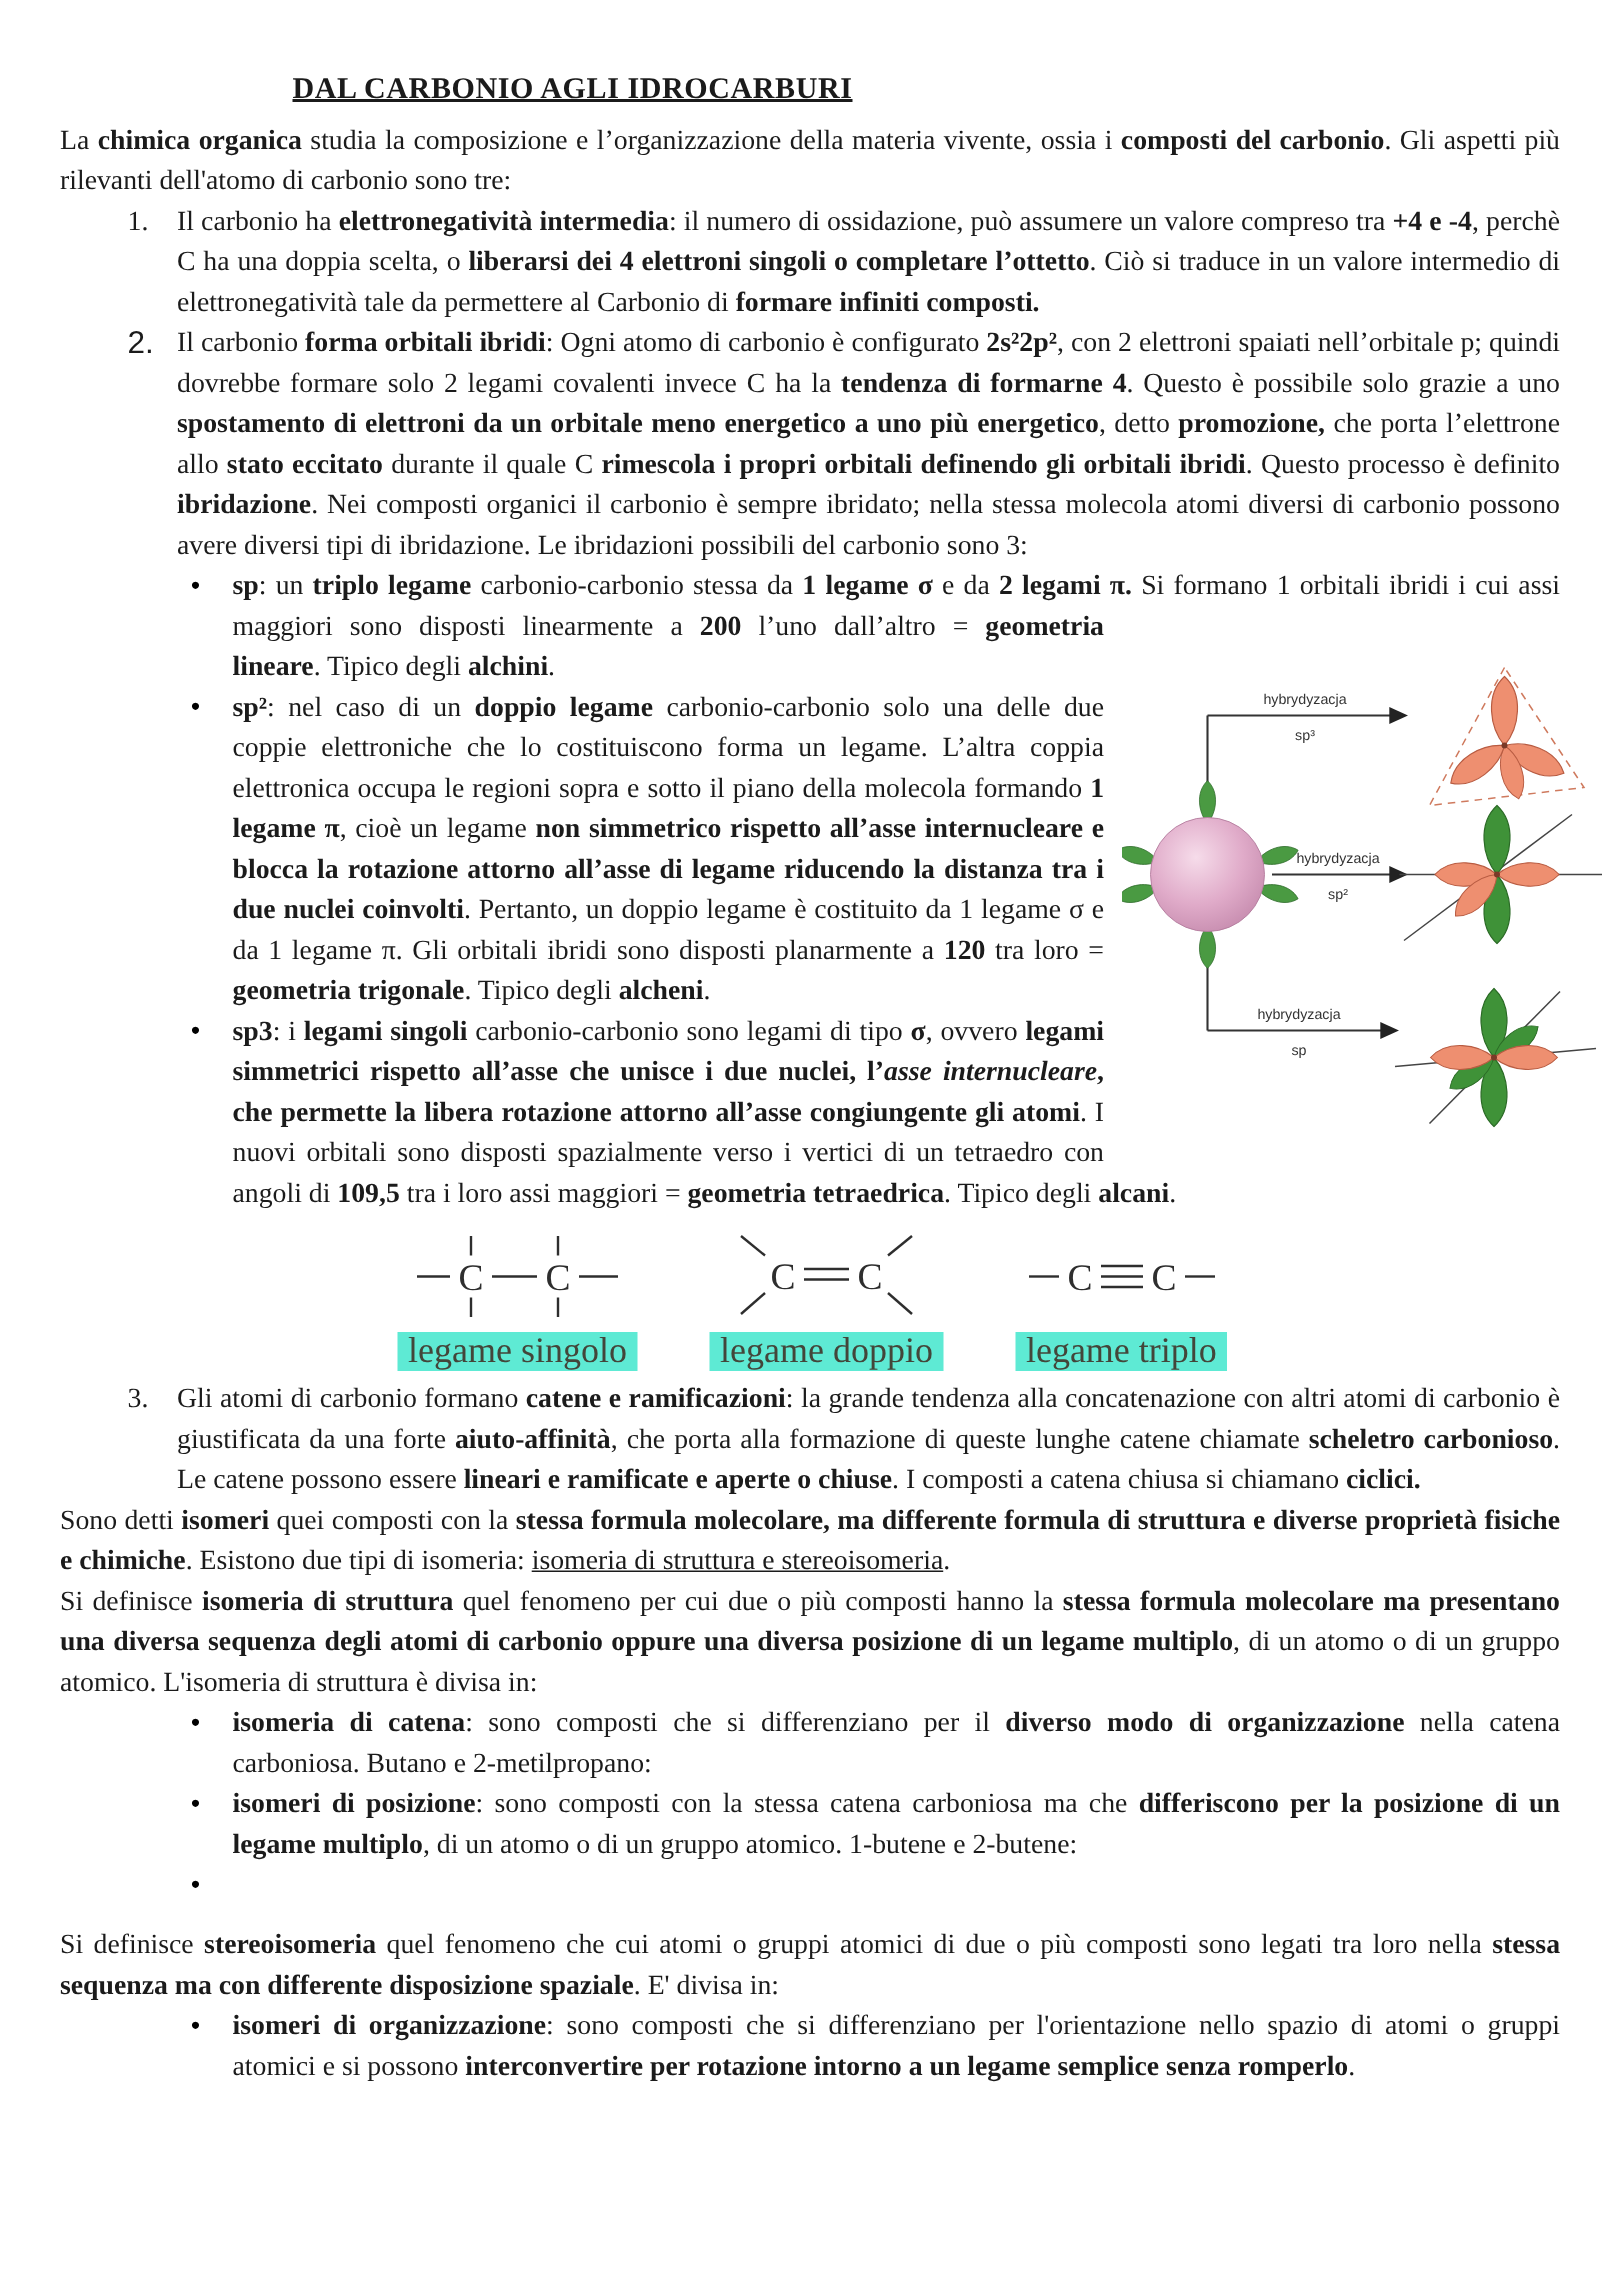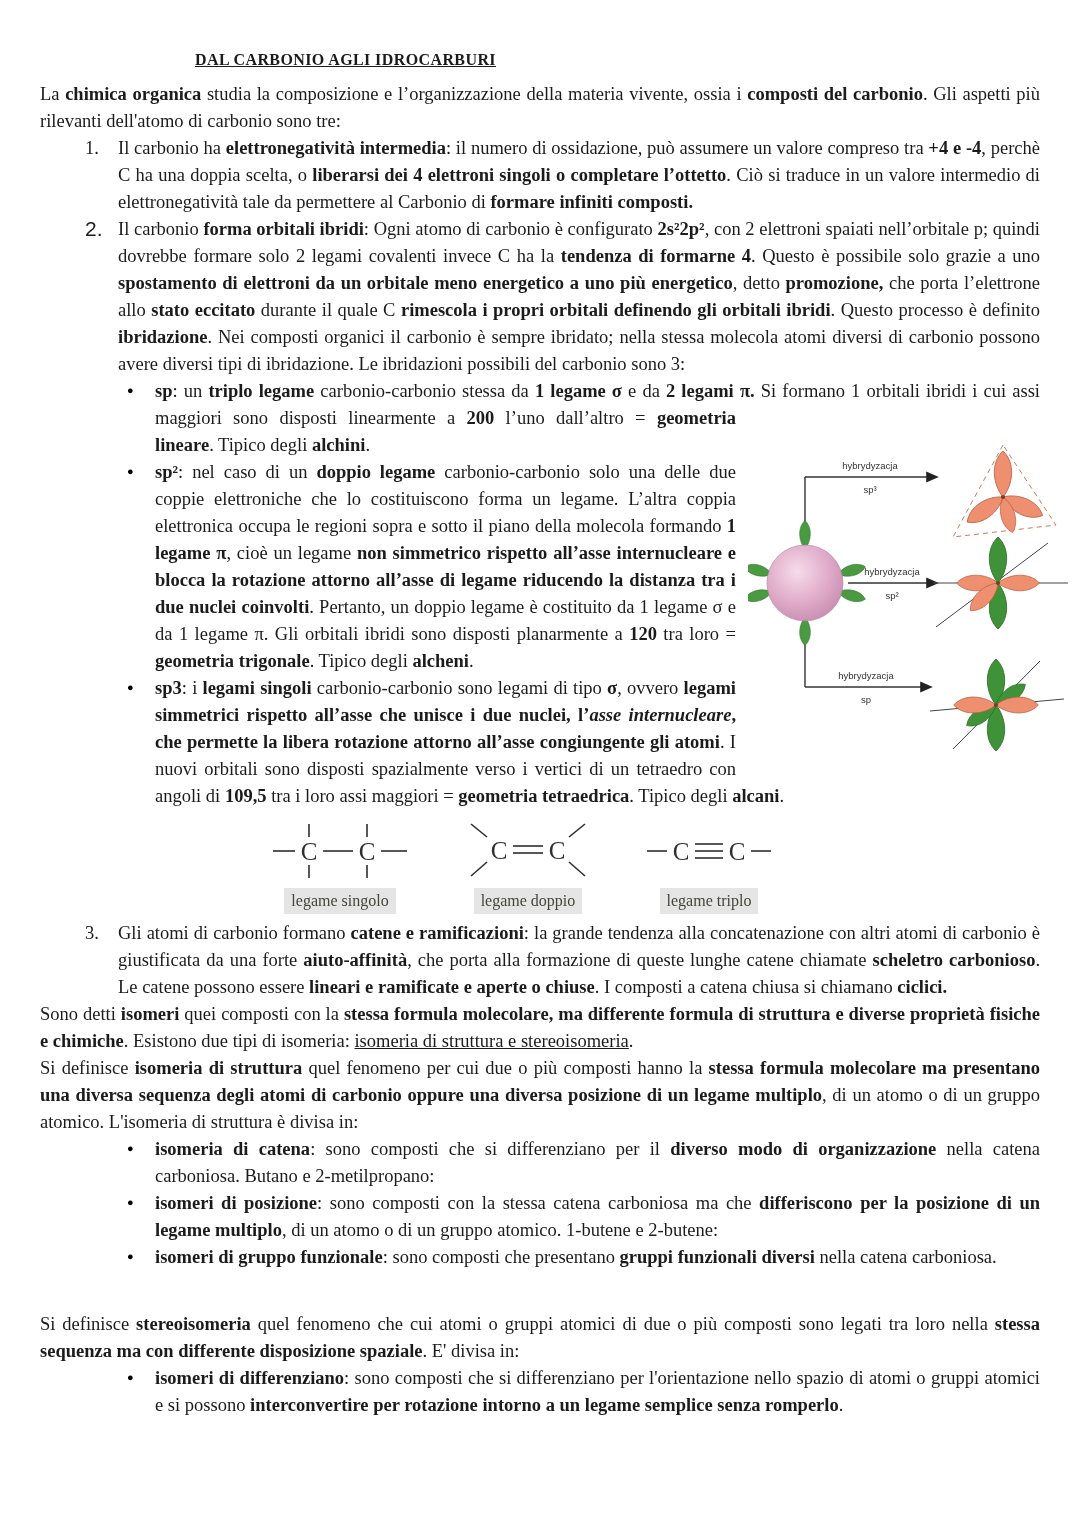--- a/index.html
+++ b/index.html
@@ -1,31 +1,31 @@
 <!DOCTYPE html>
 <html><head>
 <meta charset="utf-8">
 <style>
   html,body{margin:0;padding:0;background:#ffffff;}
   body{width:1080px;height:1526px;overflow:hidden;
        font-family:"Liberation Serif",serif;font-size:18.5px;line-height:27px;color:#1b1b1b;}
   .page{padding:46px 40px 0 40px;}
-  .title{font-size:16px;font-weight:bold;text-decoration:underline;margin:0 0 8px 155px;letter-spacing:.4px;}
+  .title{font-size:20px;font-weight:bold;text-decoration:underline;margin:0 0 8px 155px;letter-spacing:.4px;}
   p.body{margin:0;text-align:justify;}
   .num-item{display:flex;margin-left:45px;}
   .num{flex:0 0 33px;}
   .num.sans{font-family:"Liberation Sans",sans-serif;font-size:21px;line-height:26px;}
   .num-body{flex:1;text-align:justify;margin:0;}
   .bullets{margin-left:115px;}
   .bullet-item{position:relative;text-align:justify;margin:0;}
   .bullet-marker{position:absolute;left:-28px;top:-1px;font-size:11px;color:#000;}
   .fig-float{float:right;width:332px;height:375px;margin-left:12px;margin-right:-40px;padding-top:10px;box-sizing:border-box;}
   .bonds-row{clear:right;display:flex;align-items:flex-end;gap:48px;margin:10px 0 6px 225px;}
   .bond{display:flex;flex-direction:column;align-items:center;gap:6px;}
-  .bond-label{font-size:16px;color:#43463a;background:#e5e5e5;padding:0 7px;line-height:26px;}
+  .bond-label{font-size:24px;color:#43463a;background:#5eead4;padding:0 7px;line-height:26px;}
   .gap-lg{height:40px;}
   svg text.atom{font-family:"Liberation Serif",serif;font-size:25px;fill:#2e2e2e;}
   svg text.figlbl{font-family:"Liberation Sans",sans-serif;font-size:9.5px;fill:#333;}
   .b{font-weight:bold;} .i{font-style:italic;} .u{text-decoration:underline;}
 </style>
 </head>
 <body>
 
 <div class="page">
 
@@ -198,27 +198,27 @@
   <p class="body"><span>Si definisce </span><span class="b">isomeria di struttura</span><span> quel fenomeno per cui due o più composti hanno la </span><span class="b">stessa formula molecolare ma presentano una diversa sequenza degli atomi di carbonio oppure una diversa posizione di un legame multiplo</span><span>, di un atomo o di un gruppo atomico. L'isomeria di struttura è divisa in:</span></p>
 
   <div class="bullets">
     <p class="bullet-item">
       <span class="bullet-marker">●</span><span><span class="b">isomeria di catena</span><span>: sono composti che si differenziano per il </span><span class="b">diverso modo di organizzazione</span><span> nella catena carboniosa. Butano e 2-metilpropano:</span></span>
     </p>
     <p class="bullet-item">
       <span class="bullet-marker">●</span><span><span class="b">isomeri di posizione</span><span>: sono composti con la stessa catena carboniosa ma che </span><span class="b">differiscono per la posizione di un legame multiplo</span><span>, di un atomo o di un gruppo atomico. 1-butene e 2-butene:</span></span>
     </p>
     <p class="bullet-item">
-      <span class="bullet-marker">●</span><span><span class="b"> isomeri di gruppo funzionale</span><span>: sono composti che presentano </span><span class="b">gruppi funzionali diversi</span><span> nella catena carboniosa.</span></span>
+      <span class="bullet-marker">●</span>
     </p>
   </div>
 
   <div class="gap-lg"></div>
 
   <p class="body"><span>Si definisce </span><span class="b">stereoisomeria</span><span> quel fenomeno che cui atomi o gruppi atomici di due o più composti sono legati tra loro nella </span><span class="b">stessa sequenza ma con differente disposizione spaziale</span><span>. E' divisa in:</span></p>
 
   <div class="bullets">
     <p class="bullet-item">
-      <span class="bullet-marker">●</span><span><span class="b">isomeri di differenziano</span><span>: sono composti che si differenziano per l'orientazione nello spazio di atomi o gruppi atomici e si possono </span><span class="b">interconvertire per rotazione intorno a un legame semplice senza romperlo</span><span>.</span></span>
+      <span class="bullet-marker">●</span><span><span class="b">isomeri di organizzazione</span><span>: sono composti che si differenziano per l'orientazione nello spazio di atomi o gruppi atomici e si possono </span><span class="b">interconvertire per rotazione intorno a un legame semplice senza romperlo</span><span>.</span></span>
     </p>
   </div>
 
 </div>
 
 </body></html>

